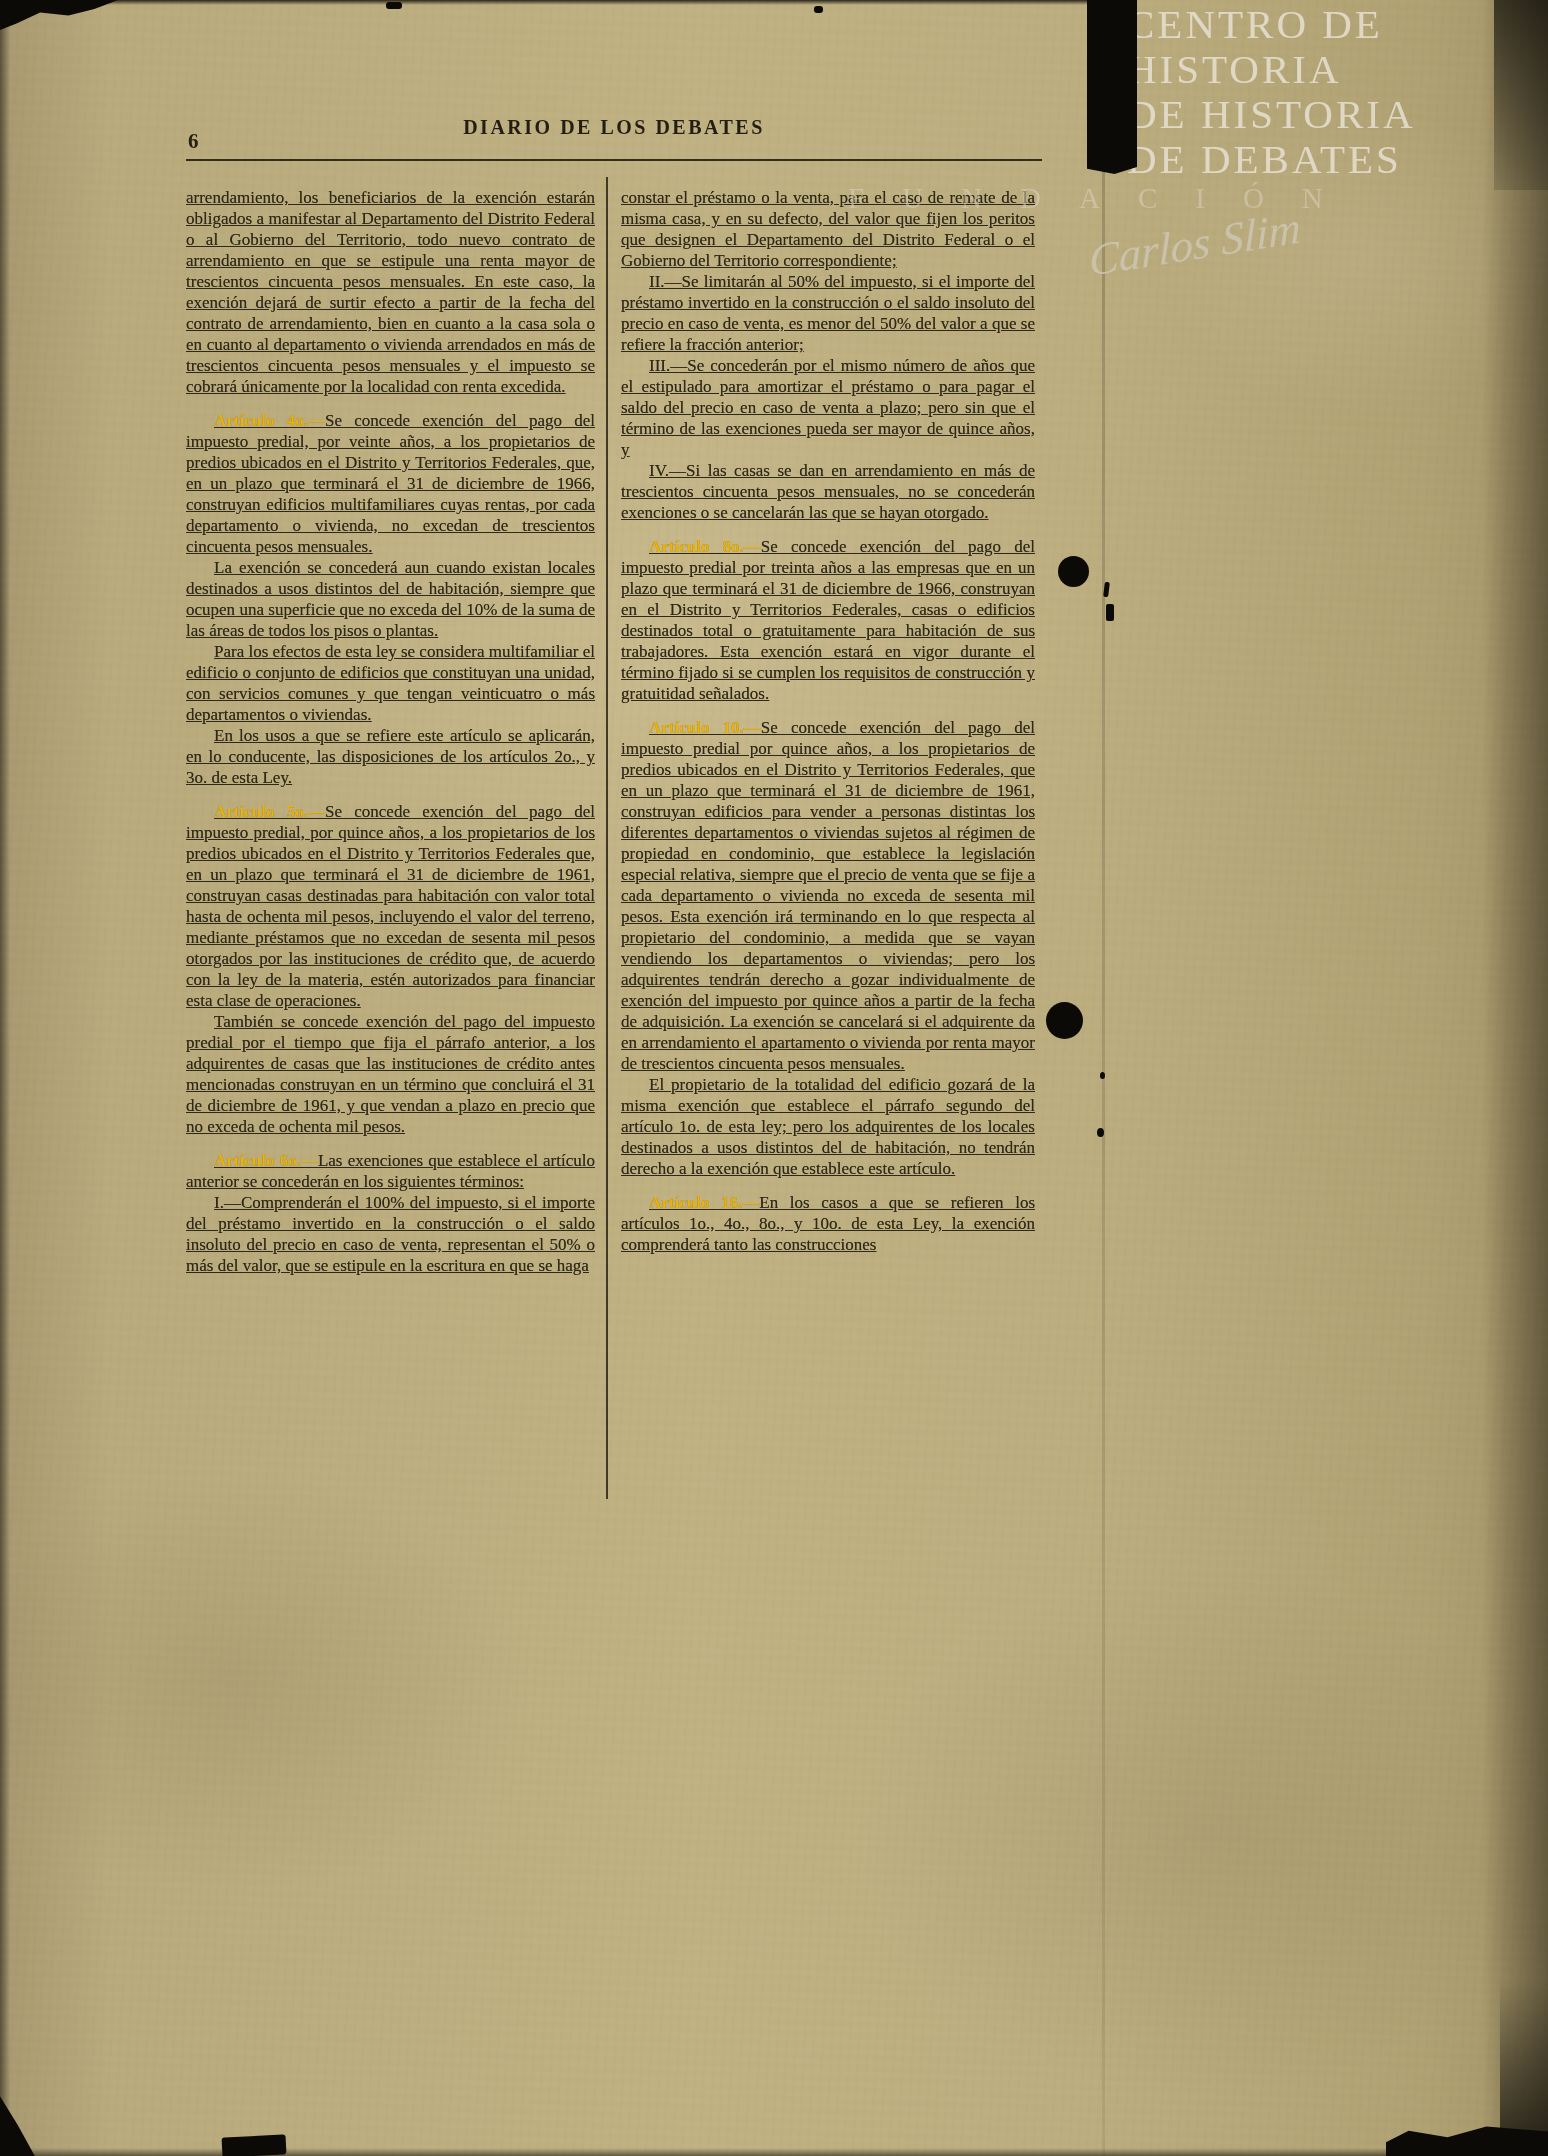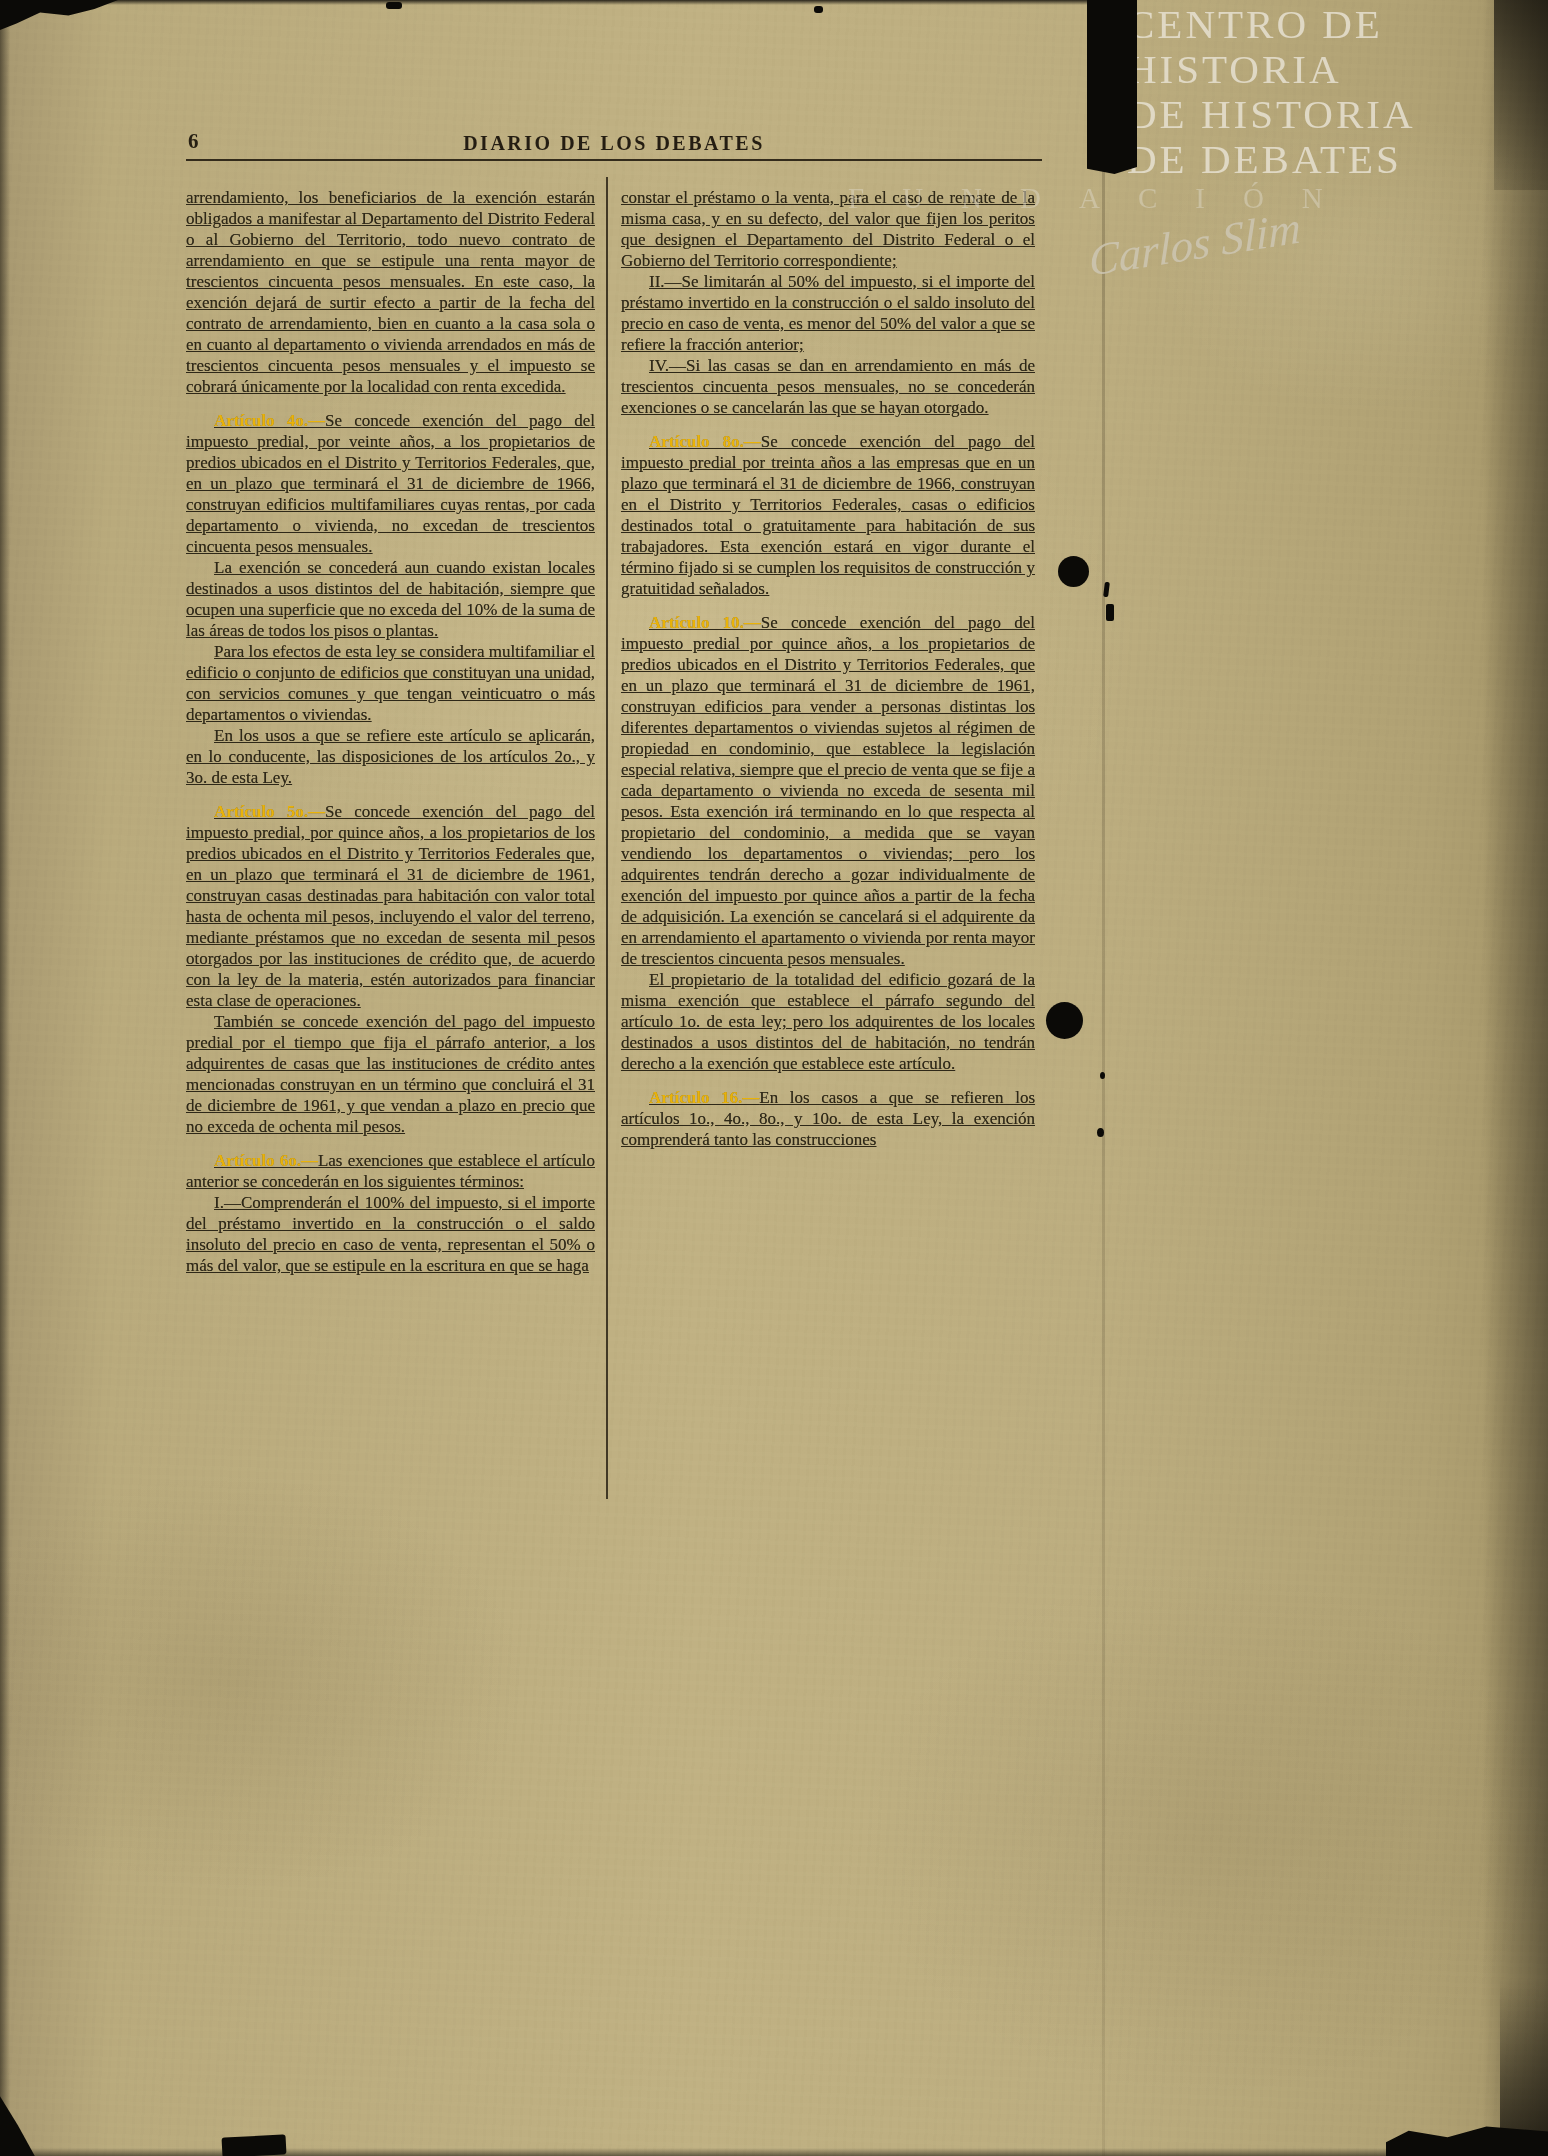--- a/index.html
+++ b/index.html
@@ -54,21 +54,21 @@
   .speck-1{left:1100px;top:1072px;width:5px;height:7px;border-radius:50%;}
   .speck-2{left:1097px;top:1128px;width:7px;height:9px;border-radius:50%;}
   .mark-bottomleft{left:0;top:2088px;width:60px;height:68px;
     clip-path:polygon(0 12%,30% 55%,58% 100%,0 100%);}
   .mark-bottom-small{left:222px;top:2136px;width:64px;height:20px;transform:rotate(-3deg);border-radius:3px;}
   .mark-bottomright{left:1386px;top:2120px;width:162px;height:36px;
     clip-path:polygon(0 62%,14% 30%,38% 48%,62% 18%,100% 32%,100% 100%,0 100%);}
 
   
   .pagenum{position:absolute;left:188px;top:129px;font-size:21px;font-weight:bold;color:#261f13;}
-  .headtitle{position:absolute;left:186px;top:132px;width:856px;text-align:center;
+  .headtitle{position:absolute;left:186px;top:116px;width:856px;text-align:center;
     font-size:20px;font-weight:bold;letter-spacing:2.5px;color:#241d12;}
   .rule{position:absolute;left:186px;top:159px;width:856px;height:2px;background:#332b1b;}
   .divider{position:absolute;left:606px;top:177px;width:2px;height:1322px;background:rgba(42,35,21,0.85);}
 
   
   .col{position:absolute;top:187px;font-size:17px;line-height:21px;
     text-align:justify;color:#2e2818;hyphens:auto;
     text-shadow:0 0 0.5px rgba(46,40,24,0.6);text-decoration:underline;}
   .col-left{left:186px;width:409px;}
   .col-right{left:621px;width:414px;}
@@ -110,20 +110,21 @@
     <p class="para indent">Para los efectos de esta ley se considera multifamiliar el edificio o conjunto de edificios que constituyan una unidad, con servicios comunes y que tengan veinticuatro o más departamentos o viviendas.</p>
     <p class="para indent">En los usos a que se refiere este artículo se aplicarán, en lo conducente, las disposiciones de los artículos 2o., y 3o. de esta Ley.</p>
     <p class="para indent space"><b>Artículo 5o.—</b>Se concede exención del pago del impuesto predial, por quince años, a los propietarios de los predios ubicados en el Distrito y Territorios Federales que, en un plazo que terminará el 31 de diciembre de 1961, construyan casas destinadas para habitación con valor total hasta de ochenta mil pesos, incluyendo el valor del terreno, mediante préstamos que no excedan de sesenta mil pesos otorgados por las instituciones de crédito que, de acuerdo con la ley de la materia, estén autorizados para financiar esta clase de operaciones.</p>
     <p class="para indent">También se concede exención del pago del impuesto predial por el tiempo que fija el párrafo anterior, a los adquirentes de casas que las instituciones de crédito antes mencionadas construyan en un término que concluirá el 31 de diciembre de 1961, y que vendan a plazo en precio que no exceda de ochenta mil pesos.</p>
     <p class="para indent space"><b>Artículo 6o.—</b>Las exenciones que establece el artículo anterior se concederán en los siguientes términos:</p>
     <p class="para indent">I.—Comprenderán el 100% del impuesto, si el importe del préstamo invertido en la construcción o el saldo insoluto del precio en caso de venta, representan el 50% o más del valor, que se estipule en la escritura en que se haga</p>
   </div>
 <div class="col col-right">
     <p class="para">constar el préstamo o la venta, para el caso de remate de la misma casa, y en su defecto, del valor que fijen los peritos que designen el Departamento del Distrito Federal o el Gobierno del Territorio correspondiente;</p>
     <p class="para indent">II.—Se limitarán al 50% del impuesto, si el importe del préstamo invertido en la construcción o el saldo insoluto del precio en caso de venta, es menor del 50% del valor a que se refiere la fracción anterior;</p>
+    <p class="para indent">III.—Se concederán por el mismo número de años que el estipulado para amortizar el préstamo o para pagar el saldo del precio en caso de venta a plazo; pero sin que el término de las exenciones pueda ser mayor de quince años, y</p>
     <p class="para indent">IV.—Si las casas se dan en arrendamiento en más de trescientos cincuenta pesos mensuales, no se concederán exenciones o se cancelarán las que se hayan otorgado.</p>
     <p class="para indent space"><b>Artículo 8o.—</b>Se concede exención del pago del impuesto predial por treinta años a las empresas que en un plazo que terminará el 31 de diciembre de 1966, construyan en el Distrito y Territorios Federales, casas o edificios destinados total o gratuitamente para habitación de sus trabajadores. Esta exención estará en vigor durante el término fijado si se cumplen los requisitos de construcción y gratuitidad señalados.</p>
     <p class="para indent space"><b>Artículo 10.—</b>Se concede exención del pago del impuesto predial por quince años, a los propietarios de predios ubicados en el Distrito y Territorios Federales, que en un plazo que terminará el 31 de diciembre de 1961, construyan edificios para vender a personas distintas los diferentes departamentos o viviendas sujetos al régimen de propiedad en condominio, que establece la legislación especial relativa, siempre que el precio de venta que se fije a cada departamento o vivienda no exceda de sesenta mil pesos. Esta exención irá terminando en lo que respecta al propietario del condominio, a medida que se vayan vendiendo los departamentos o viviendas; pero los adquirentes tendrán derecho a gozar individualmente de exención del impuesto por quince años a partir de la fecha de adquisición. La exención se cancelará si el adquirente da en arrendamiento el apartamento o vivienda por renta mayor de trescientos cincuenta pesos mensuales.</p>
     <p class="para indent">El propietario de la totalidad del edificio gozará de la misma exención que establece el párrafo segundo del artículo 1o. de esta ley; pero los adquirentes de los locales destinados a usos distintos del de habitación, no tendrán derecho a la exención que establece este artículo.</p>
     <p class="para indent space"><b>Artículo 16.—</b>En los casos a que se refieren los artículos 1o., 4o., 8o., y 10o. de esta Ley, la exención comprenderá tanto las construcciones</p>
   </div>
 
 <div class="wm">
   <div>CENTRO DE</div>
   <div>HISTORIA</div>

